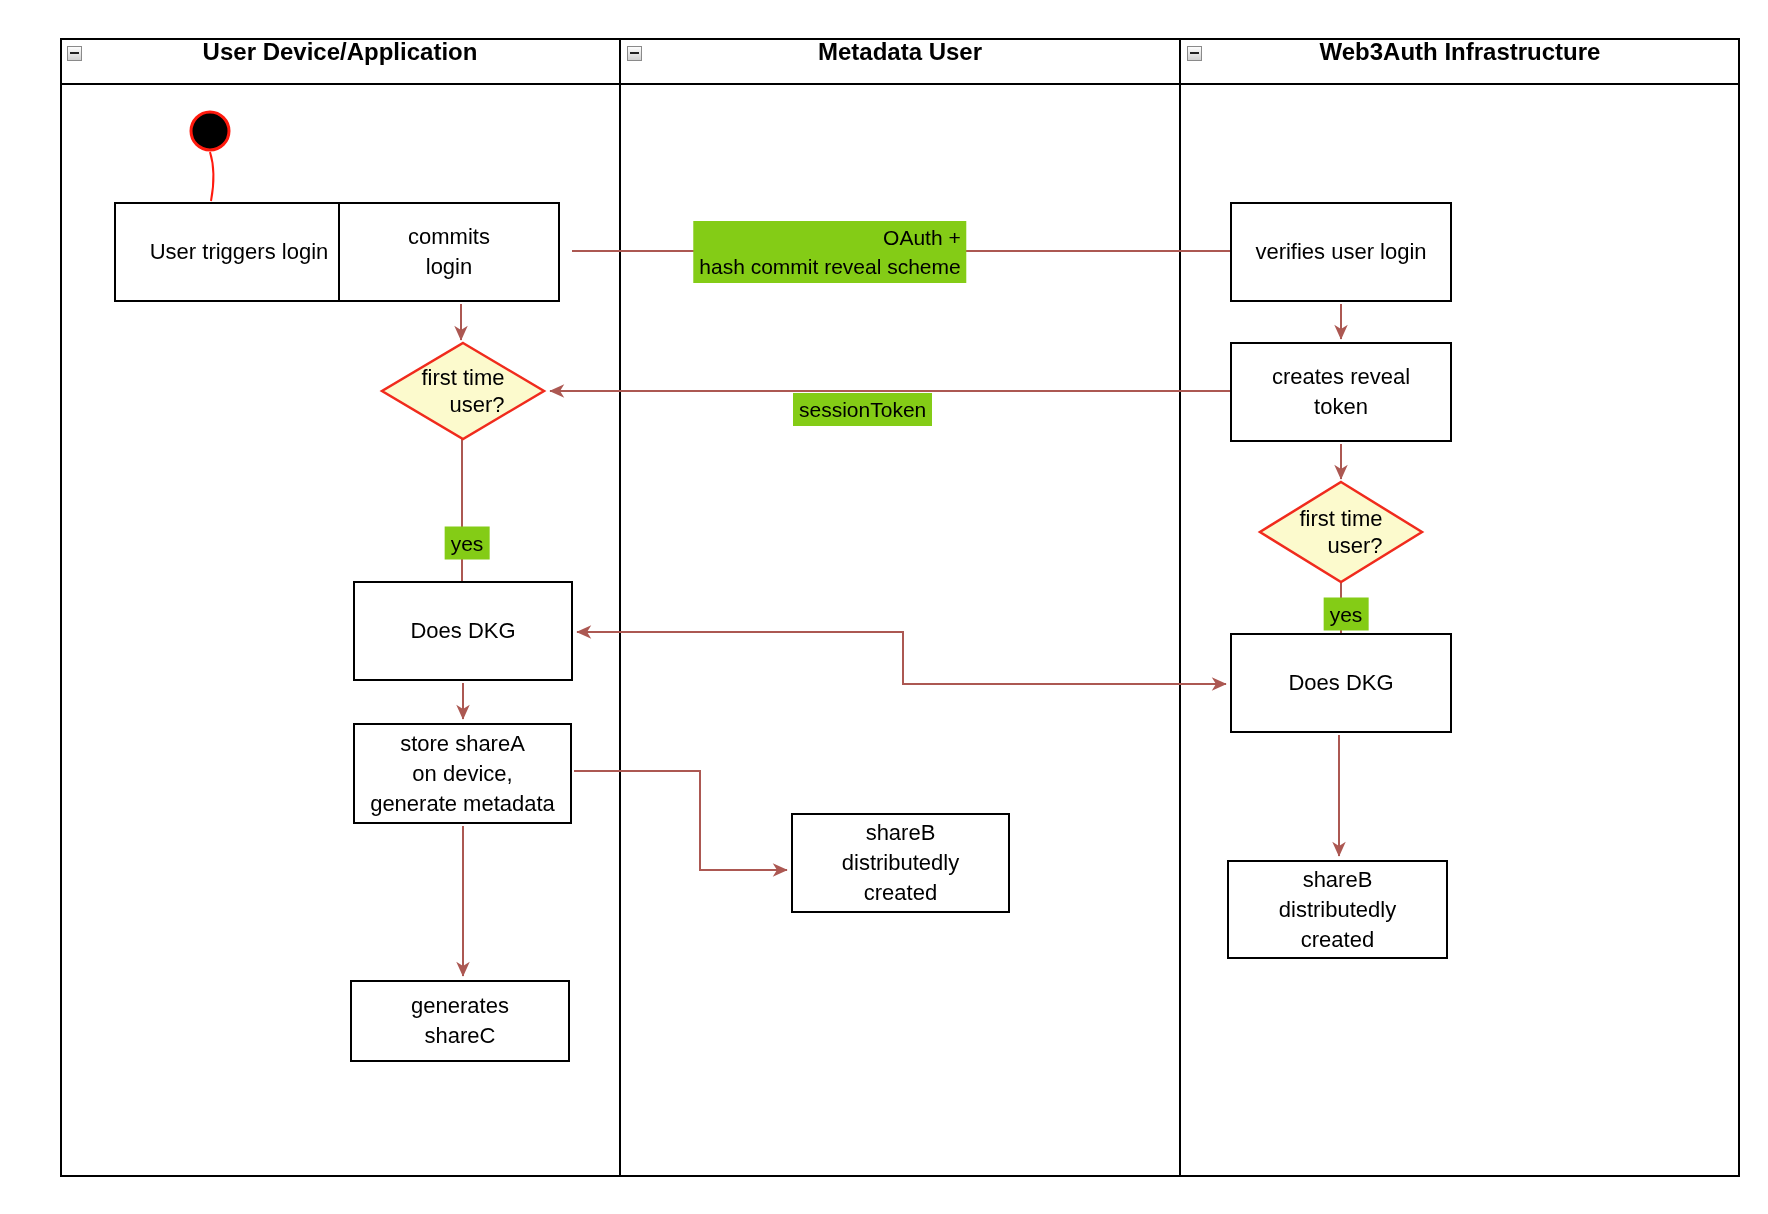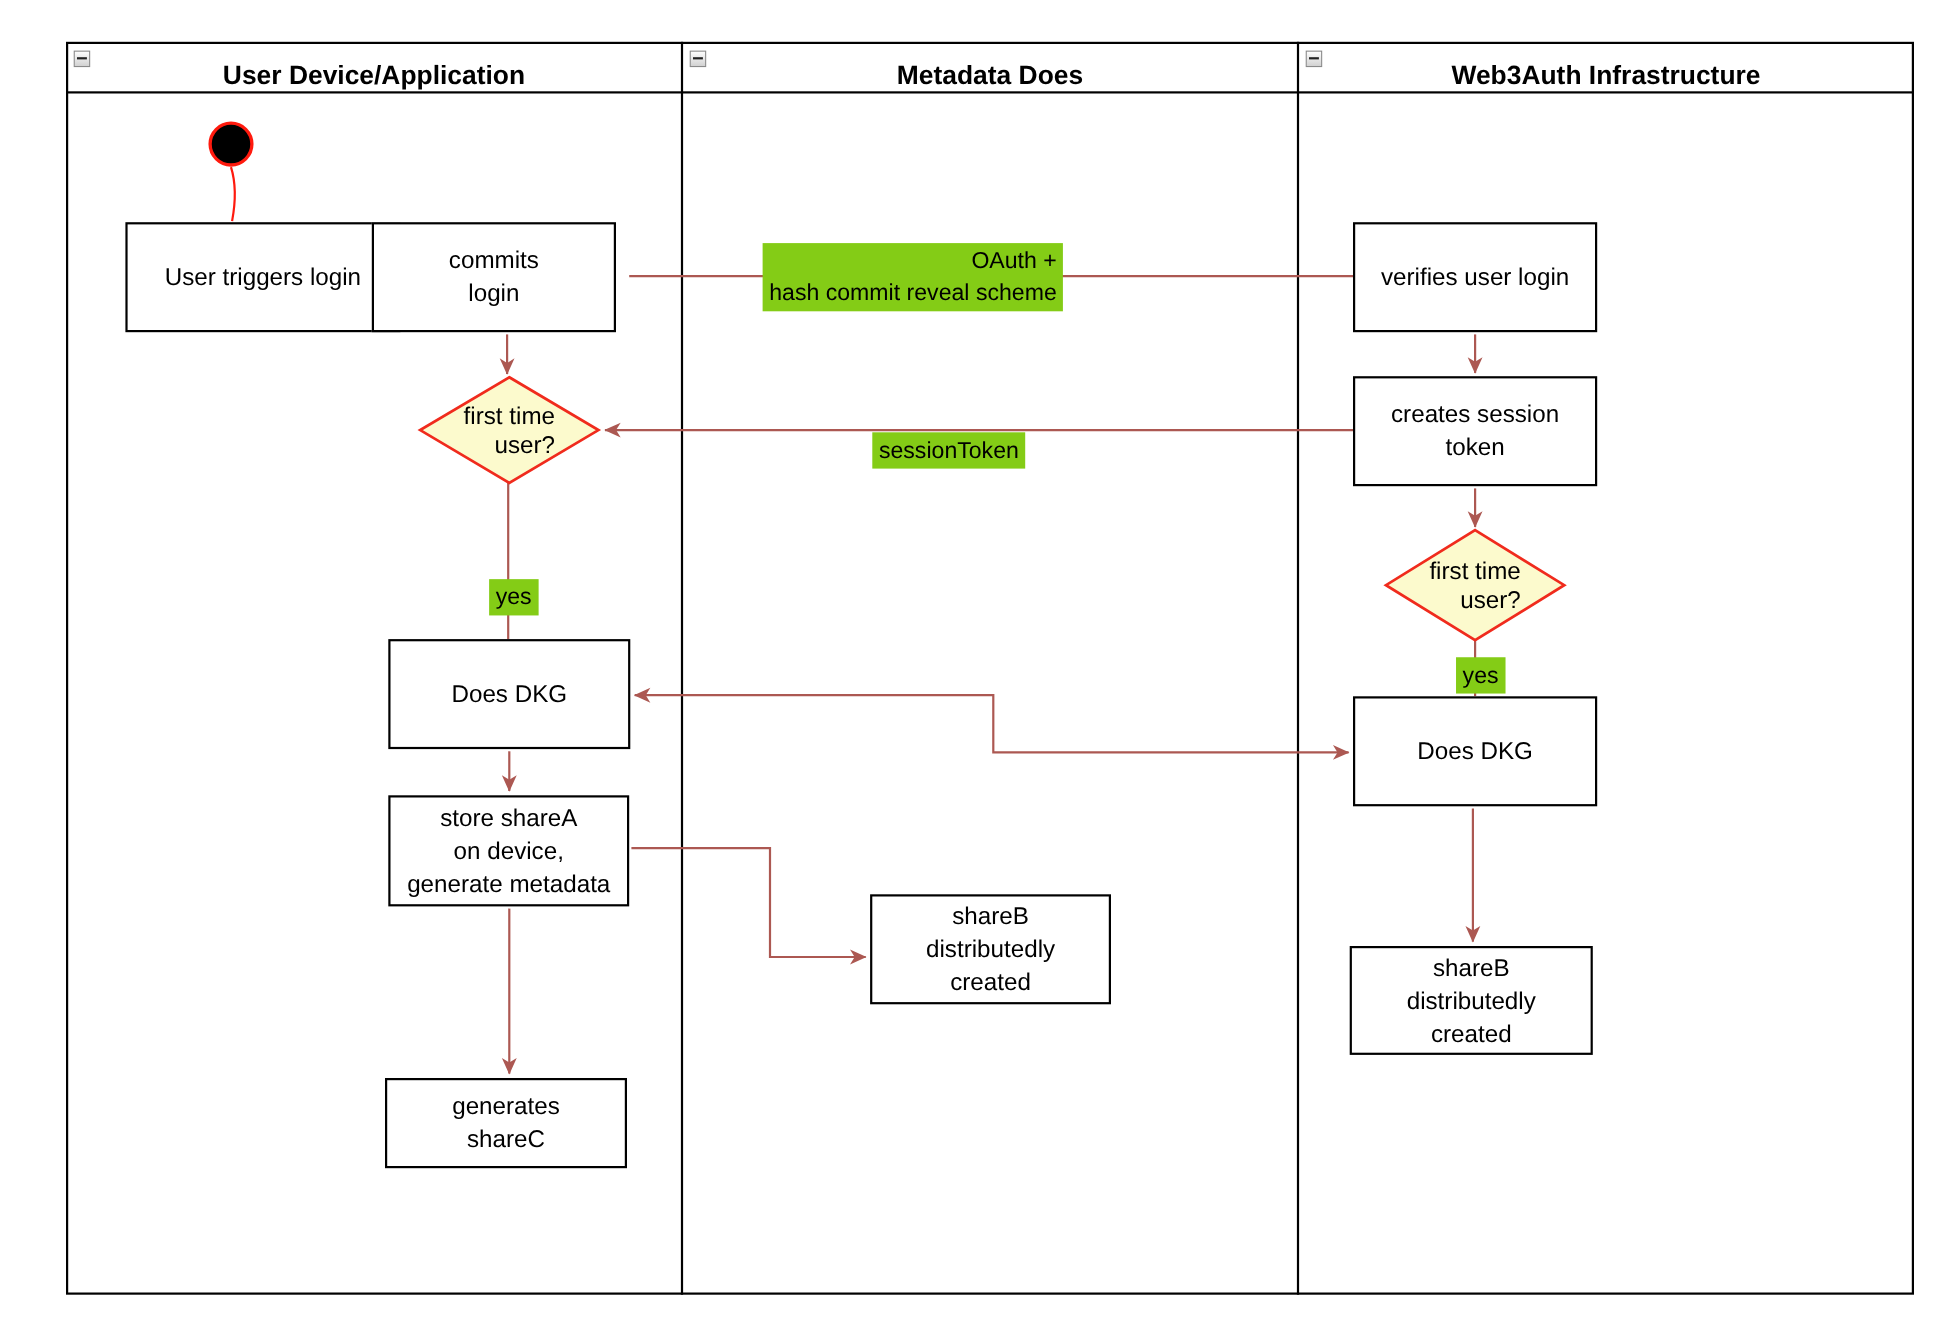--- a/index.html
+++ b/index.html
@@ -5,21 +5,21 @@
   html,body{margin:0;padding:0;background:#fff;}
   #canvas{
     position:relative;width:1768px;height:1214px;background:#fff;
     font-family:"Liberation Sans","DejaVu Sans",sans-serif;color:#000;overflow:hidden;
   }
   
   .pool-frame{position:absolute;left:60px;top:38px;width:1680px;height:1139px;
     border:2px solid var(--frame-border,#000);box-sizing:border-box;z-index:0;}
   .lane-divider{position:absolute;top:38px;width:2px;height:1139px;background:var(--frame-border,#000);z-index:0;}
   .lane-header{position:absolute;top:38px;height:47px;box-sizing:border-box;
-    border-bottom:2px solid var(--frame-border,#000);display:flex;align-items:flex-end;justify-content:center;
+    border-bottom:2px solid var(--frame-border,#000);display:flex;align-items:flex-start;justify-content:center;
     font-weight:bold;font-size:24px;z-index:1;}
   .collapse-btn{position:absolute;width:15px;height:15px;box-sizing:border-box;
     border:1px solid #8a8a8a;background:linear-gradient(#fdfdfd,#d2d2d2);z-index:4;cursor:pointer;}
   .collapse-btn .minus{display:block;height:2px;background:#222;margin:5px 2px 0 2px;}
   
   svg.edges{position:absolute;left:0;top:0;z-index:1;}
   .edge{stroke:var(--edge,#AC5852);stroke-width:2;fill:none;}
   .start-curve{stroke:var(--start-ring,#FF1A0E);stroke-width:2;fill:none;}
   .arrowhead{fill:var(--edge,#AC5852);}
   .decision{fill:var(--decision-fill,#FCFACD);stroke:var(--decision-border,#F02B1D);stroke-width:2.5;}
@@ -41,21 +41,21 @@
 <div id="canvas">
 
   <div class="pool-frame"></div>
   <div class="lane-divider" style="left:619px"></div>
   <div class="lane-divider" style="left:1179px"></div>
 
   <div class="lane-header" style="left:60px;width:560px">
     <span>User Device/Application</span>
   </div>
   <div class="lane-header" style="left:620px;width:560px">
-    <span>Metadata Does</span>
+    <span>Metadata User</span>
   </div>
   <div class="lane-header" style="left:1180px;width:560px">
     <span>Web3Auth Infrastructure</span>
   </div>
 
   <div class="collapse-btn" style="left:67px;top:46px">
       <span class="minus"></span>
     </div>
   <div class="collapse-btn" style="left:627px;top:46px">
       <span class="minus"></span>
@@ -97,21 +97,21 @@
     <span>User triggers login</span>
   </div>
   <div class="node" style="left:338px;top:202px;width:222px;height:100px">
     <span>commits
 login</span>
   </div>
   <div class="node" style="left:1230px;top:202px;width:222px;height:100px">
     <span>verifies user login</span>
   </div>
   <div class="node" style="left:1230px;top:342px;width:222px;height:100px">
-    <span>creates session
+    <span>creates reveal
 token</span>
   </div>
   <div class="node" style="left:353px;top:581px;width:220px;height:100px">
     <span>Does DKG</span>
   </div>
   <div class="node" style="left:1230px;top:633px;width:222px;height:100px">
     <span>Does DKG</span>
   </div>
   <div class="node" style="left:353px;top:723px;width:219px;height:101px">
     <span>store shareA

